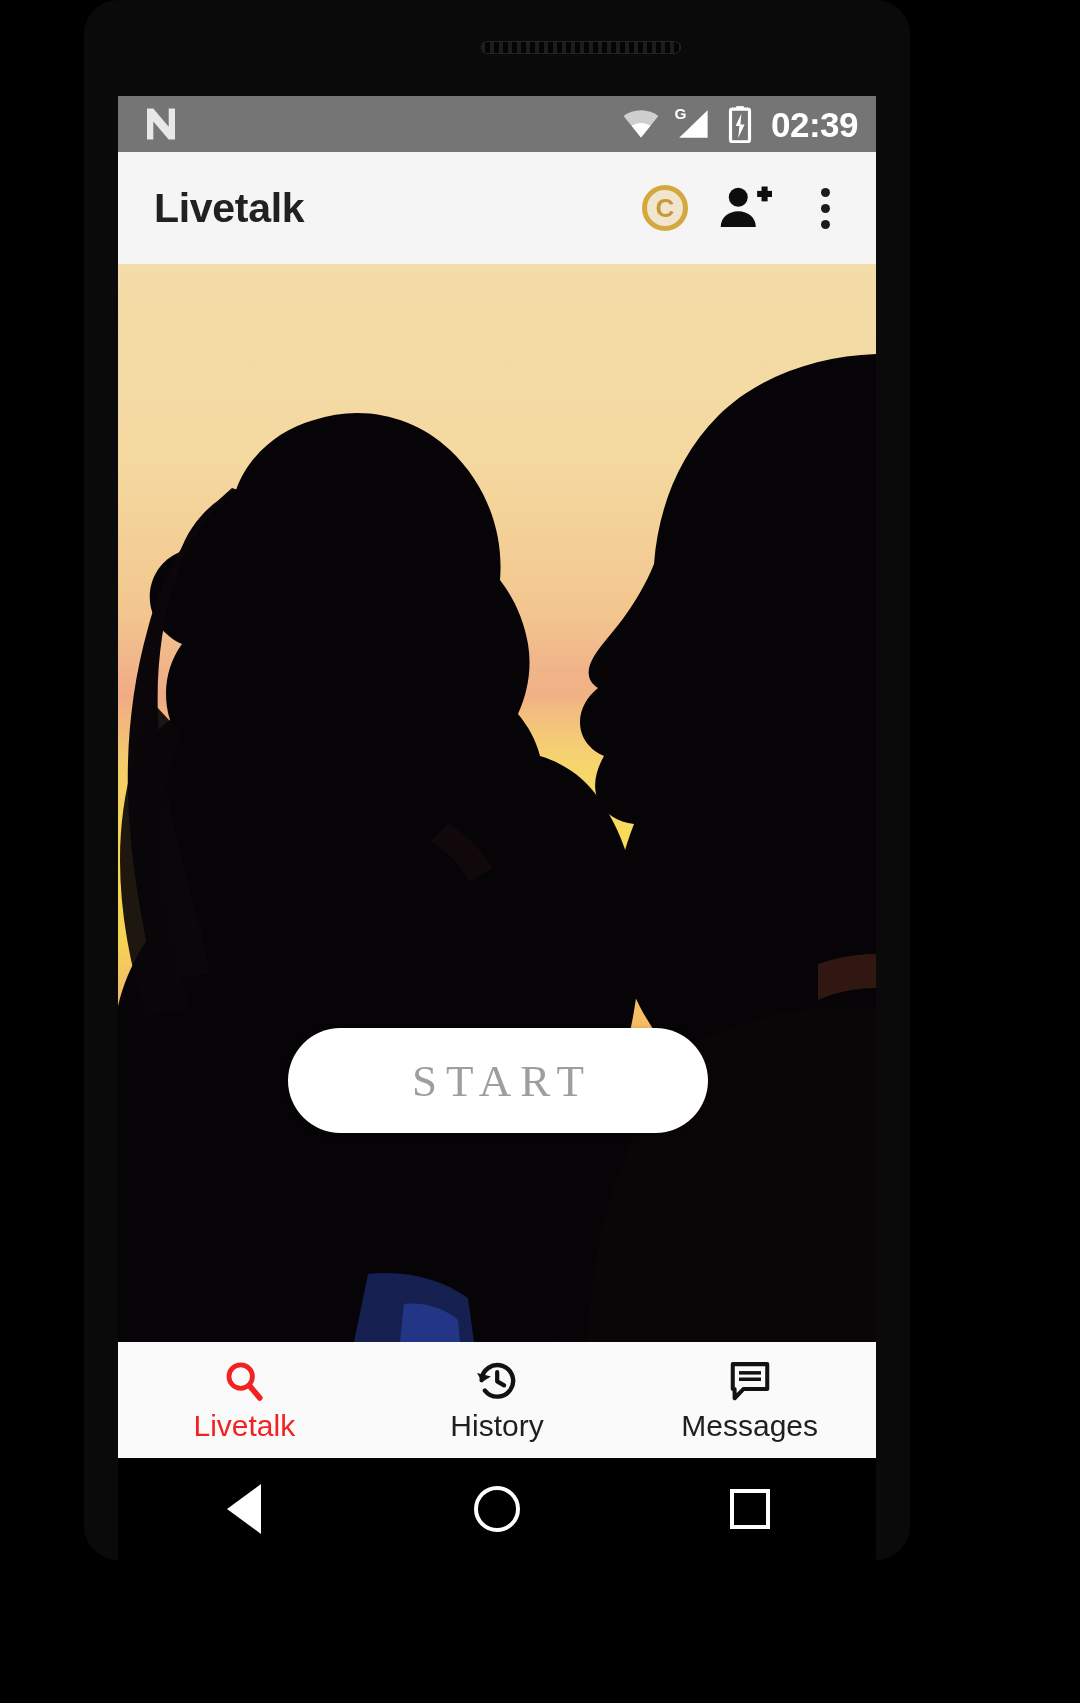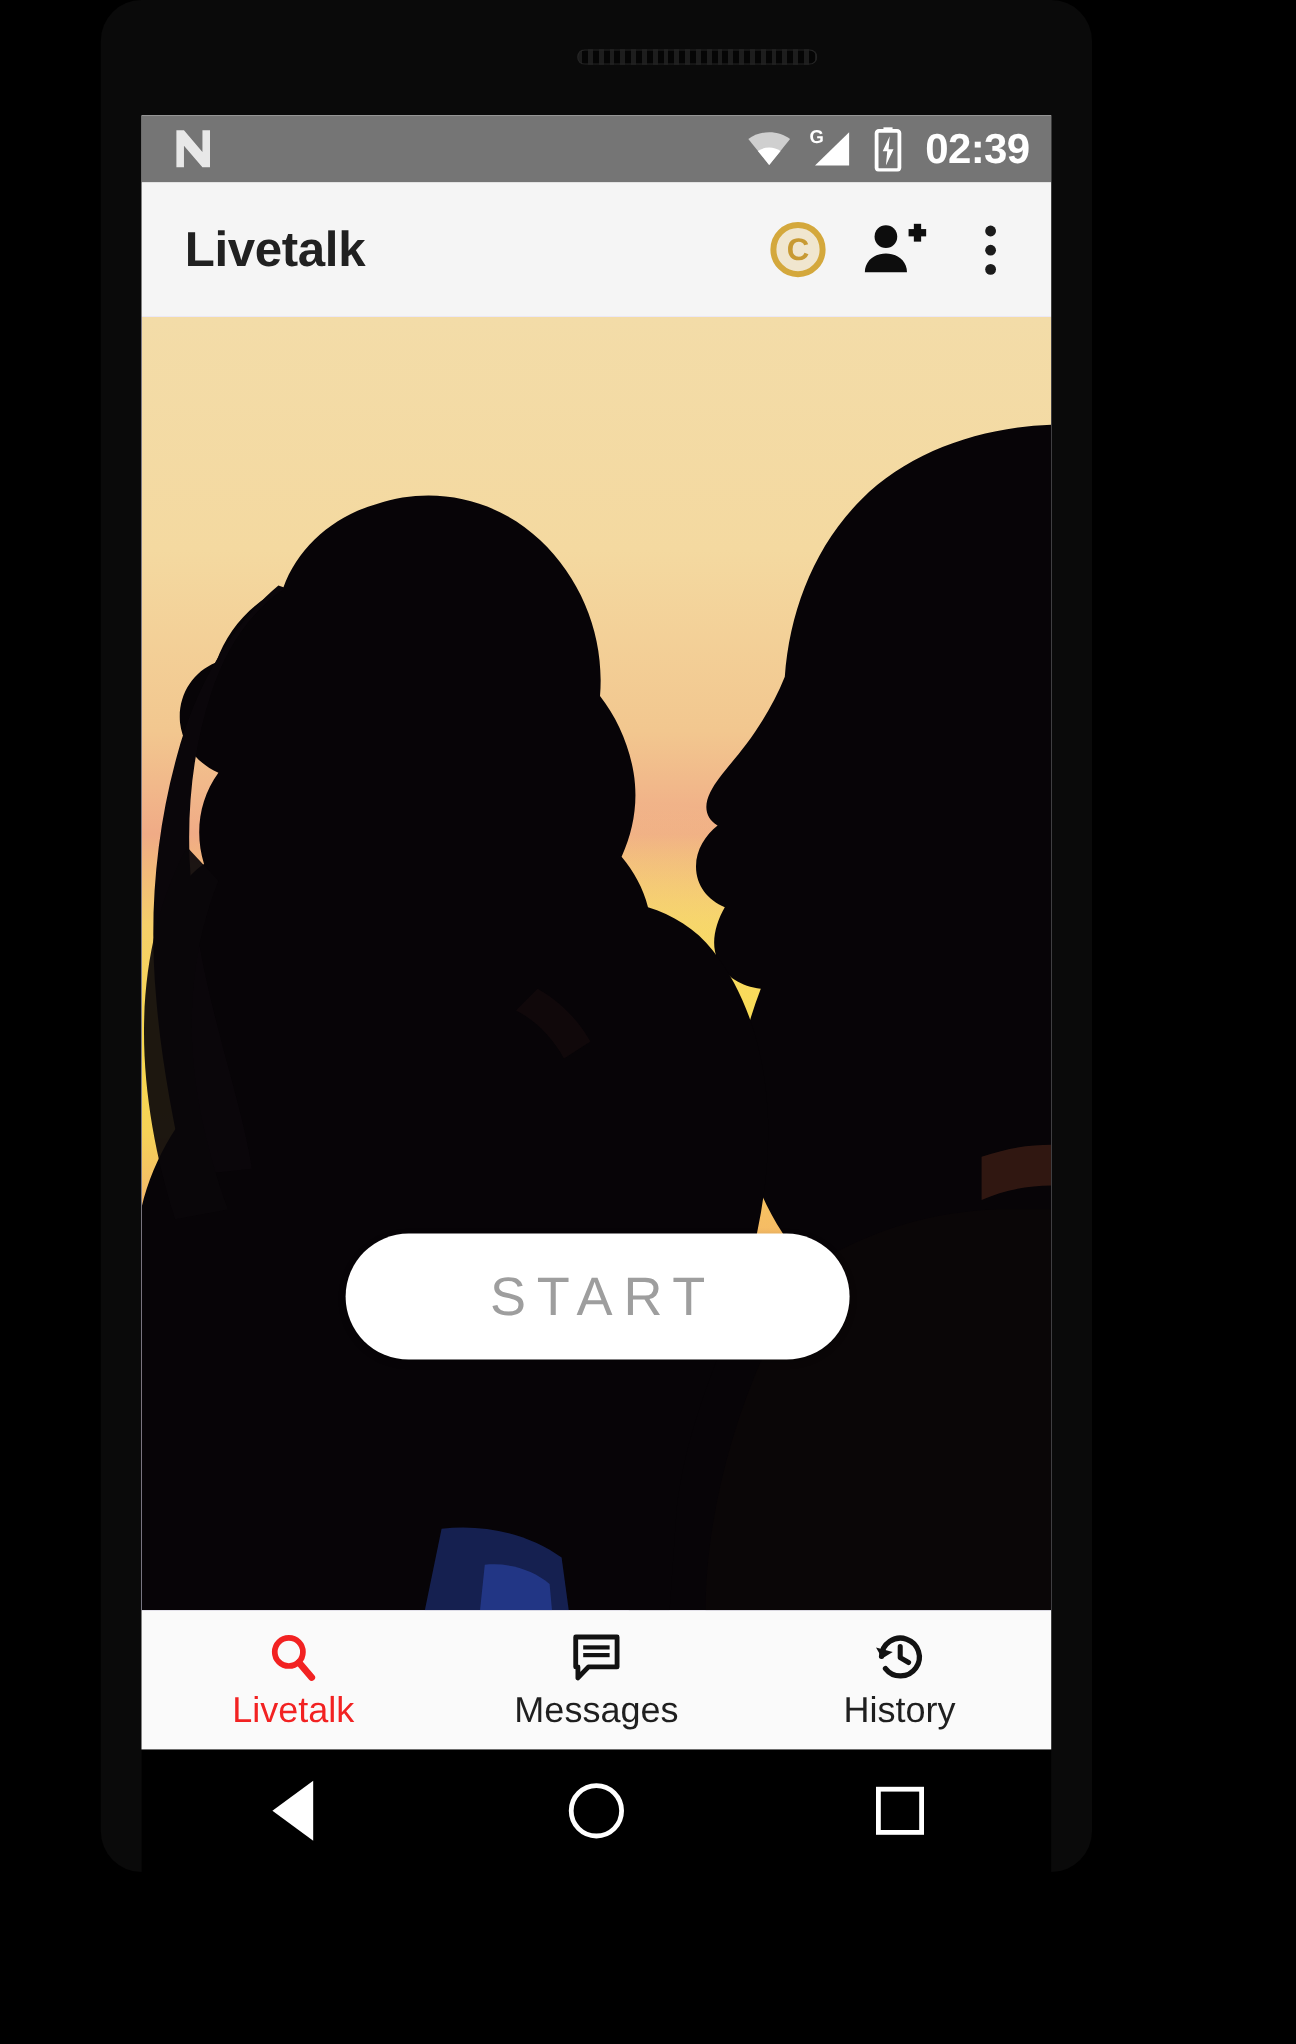--- a/index.html
+++ b/index.html
@@ -113,21 +113,22 @@
   .dots-menu { display: flex; flex-direction: column; gap: 7px; align-items: center; }
   .dots-menu i { width: 9px; height: 9px; border-radius: 50%; background: #1b1b1b; display: block; }
 
   
   #photo-area {
     position: absolute;
     left: 0; top: 168px;
     width: 100%;
     height: 1078px;
     overflow: hidden;
-    background: #c4b5fd;
+    background: #701a75;
+    font-family: Liberation Serif, serif;
   }
   #photo-area svg { display: block; width: 100%; height: 100%; }
 
   
   #start-button {
     position: absolute;
     left: 170px;
     top: 764px;
     width: 420px;
     height: 105px;
@@ -373,39 +374,39 @@
           <circle cx="10.2" cy="9.6" r="6.4" fill="none" stroke="#f22222" stroke-width="2.6"></circle>
           <line x1="14.8" y1="14.4" x2="20.6" y2="21.2" stroke="#f22222" stroke-width="3.1" stroke-linecap="round"></line>
         </svg>
       </div>
       <div class="nav-label">Livetalk</div>
     </div>
 
     <div class="nav-item">
       <div class="nav-icon">
         <svg width="44" height="44" viewBox="0 0 24 24">
+          <path d="M3.6 11.6 A8.6 8.6 0 1 1 5.4 17.2" fill="none" stroke="#121212" stroke-width="2.4" stroke-linecap="round"></path>
+          <path d="M1.1 7.6 L3.9 12.6 L8.7 9.6 Z" fill="#121212"></path>
+          <path d="M12.1 7.2 L12.1 12.2 L15.9 14.4" fill="none" stroke="#121212" stroke-width="2.3" stroke-linecap="round" stroke-linejoin="round"></path>
+        </svg>
+      </div>
+      <div class="nav-label">History</div>
+    </div>
+
+    <div class="nav-item">
+      <div class="nav-icon">
+        <svg width="44" height="44" viewBox="0 0 24 24">
           <path d="M2.6 2.8 L21.4 2.8 L21.4 16.4 L8.4 16.4 L3.6 21.4 L3.6 16.4 L2.6 16.4 Z" fill="none" stroke="#121212" stroke-width="2.2" stroke-linejoin="round"></path>
           <rect x="6" y="6.6" width="12" height="1.9" fill="#121212"></rect>
           <rect x="6" y="10.1" width="12" height="1.9" fill="#121212"></rect>
         </svg>
       </div>
       <div class="nav-label">Messages</div>
     </div>
 
-    <div class="nav-item">
-      <div class="nav-icon">
-        <svg width="44" height="44" viewBox="0 0 24 24">
-          <path d="M3.6 11.6 A8.6 8.6 0 1 1 5.4 17.2" fill="none" stroke="#121212" stroke-width="2.4" stroke-linecap="round"></path>
-          <path d="M1.1 7.6 L3.9 12.6 L8.7 9.6 Z" fill="#121212"></path>
-          <path d="M12.1 7.2 L12.1 12.2 L15.9 14.4" fill="none" stroke="#121212" stroke-width="2.3" stroke-linecap="round" stroke-linejoin="round"></path>
-        </svg>
-      </div>
-      <div class="nav-label">History</div>
-    </div>
-
   </div>
 </div>
 
 <div id="system-nav">
   <div class="sysnav-btn">
     <div class="tri-back"></div>
   </div>
   <div class="sysnav-btn">
     <div class="circle-home"></div>
   </div>

